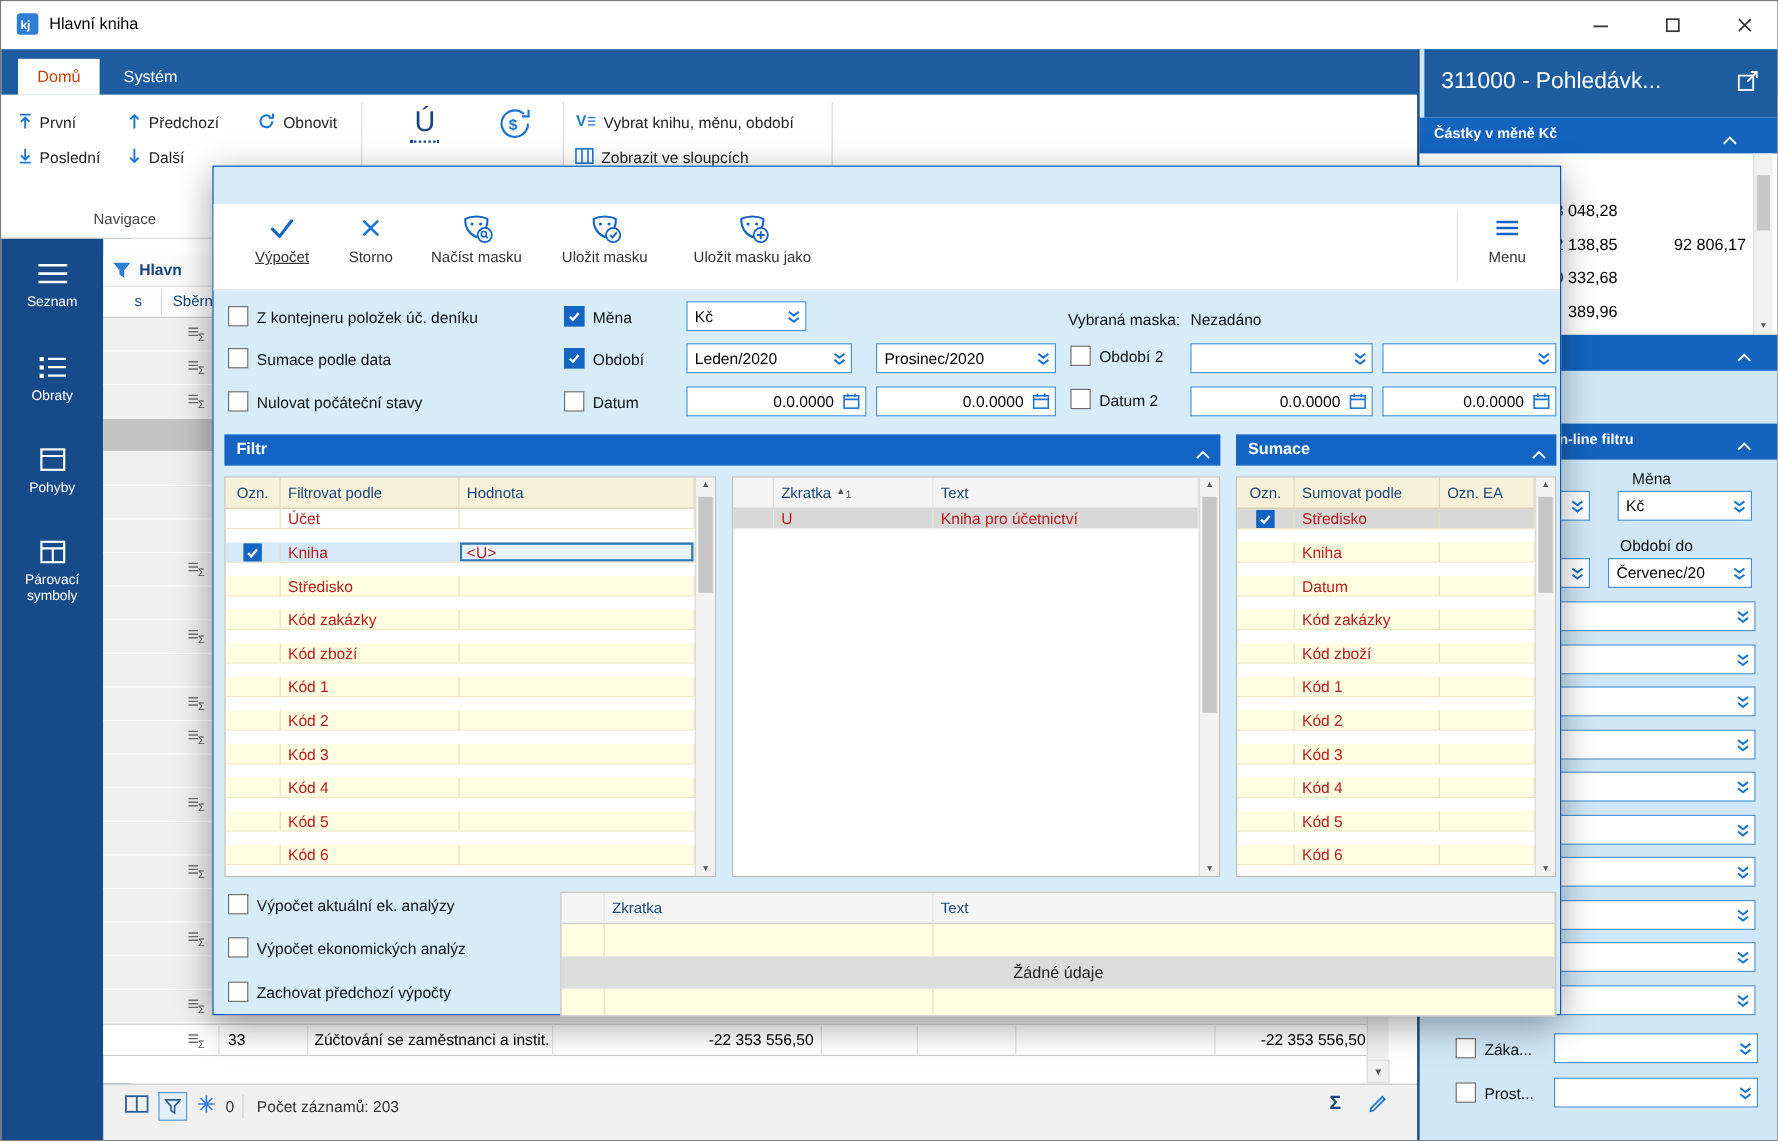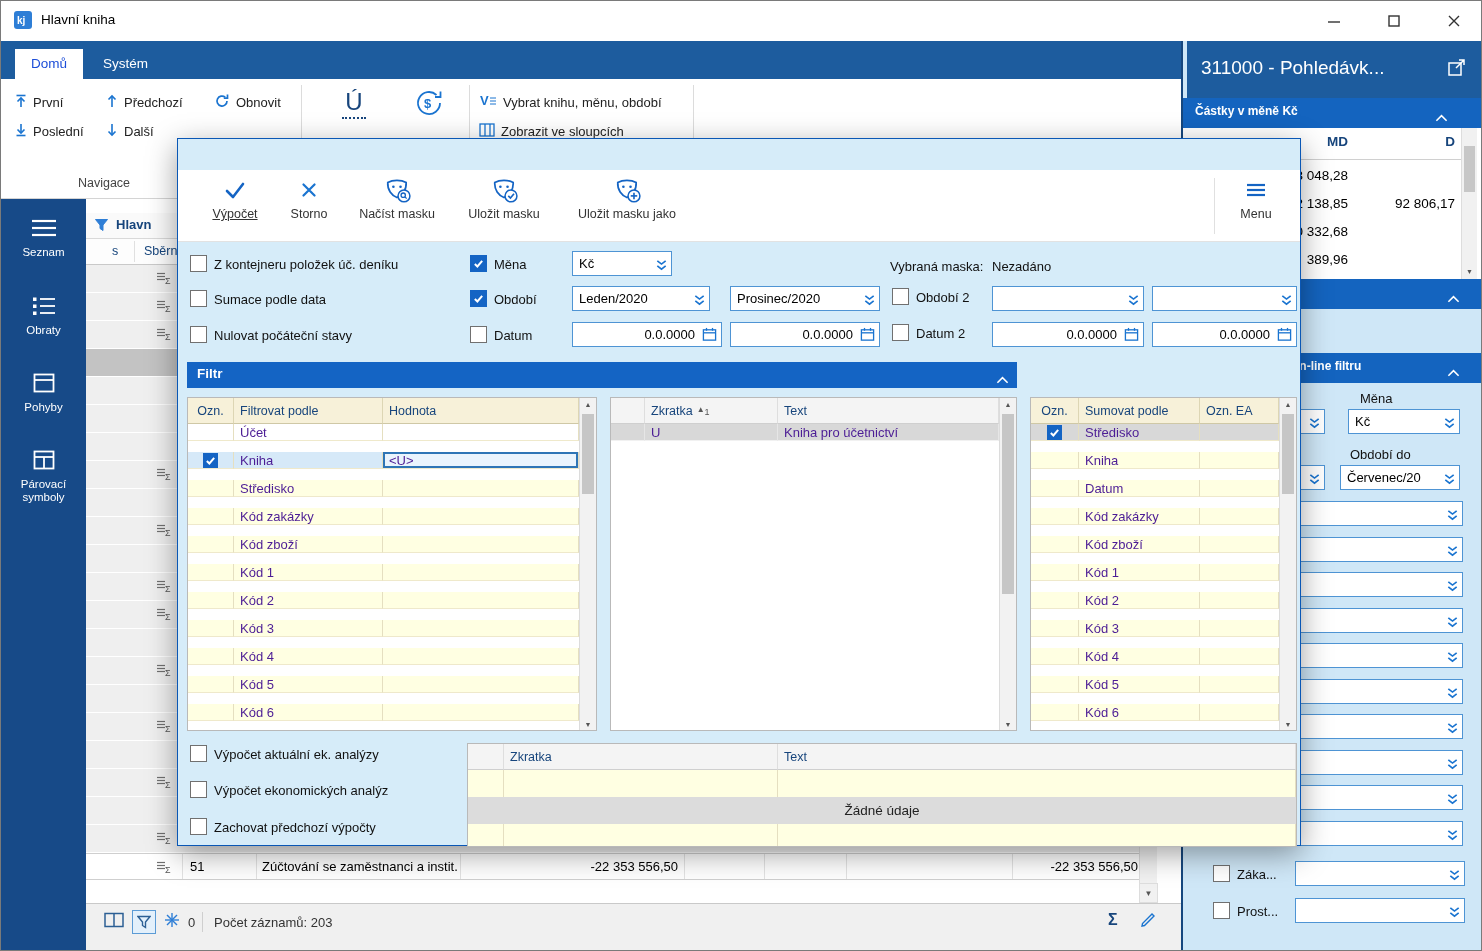--- a/index.html
+++ b/index.html
@@ -11,21 +11,21 @@
 
   
   .titlebar{position:absolute;left:0;top:0;width:1482px;height:40px;background:#fff;}
   .app-ico{position:absolute;left:12px;top:9px;}
   .win-title{position:absolute;left:40px;top:11px;font-size:13.5px;color:#000;}
   .win-btn{position:absolute;top:0;width:46px;height:40px;display:flex;align-items:center;justify-content:center;}
 
   
   .ribbon-strip{position:absolute;left:0;top:40px;width:1482px;height:38px;background:#1d5c9e;}
   .tab{position:absolute;top:8px;height:30px;line-height:30px;padding:0 16px;color:#fff;font-size:13.5px;}
-  .tab-active{background:#fff;color:#1d4ed8;}
+  .tab-active{background:#fff;color:#c2410c;}
   .toolbar{position:absolute;left:0;top:78px;width:1180px;height:90px;background:#fff;}
   .tb-btn{position:absolute;display:flex;align-items:center;gap:6px;font-size:13px;color:#222;height:22px;}
   .tb-sep{position:absolute;top:6px;width:1px;height:78px;background:#dcdcdc;}
   .big-btn{position:absolute;top:8px;height:78px;display:flex;flex-direction:column;align-items:center;}
   .big-u-glyph{font-size:24px;color:#17457c;border-bottom:2px dotted #17457c;line-height:30px;padding:0 3px;}
   .group-row{position:absolute;left:0;top:168px;width:1180px;height:30px;background:#fff;border-bottom:1px solid #d4d4d4;}
   .group-box{position:absolute;left:0;top:0;width:207px;height:30px;border-right:1px solid #d4d4d4;
              text-align:center;line-height:28px;font-size:12.5px;color:#444;}
 
   
@@ -105,21 +105,21 @@
   .sec-hdr span.t{position:absolute;left:10px;top:4px;font-size:13.5px;font-weight:bold;}
   .hdr-chev{position:absolute;right:8px;top:8px;}
   .dtable{position:absolute;background:#fff;border:1px solid #b9b9b9;overflow:hidden;}
   .thead{position:absolute;left:0;top:0;right:17px;height:26px;display:flex;}
   .thead-full{right:0;}
   .hc{display:flex;align-items:center;padding-left:6px;height:100%;font-size:12.5px;color:#17457c;white-space:nowrap;
       background:#f7f1d9;border-right:1px solid #ddd6b4;border-bottom:1px solid #cfc8a6;}
   .hc-gray{background:#f4f4f4;border-right-color:#dedede;border-bottom-color:#cfcfcf;}
   .sort{margin-left:4px;font-size:8px;color:#555;}
   .sort i{font-style:normal;font-size:9px;vertical-align:sub;}
-  .trow{position:absolute;left:0;display:flex;height:17px;font-size:13px;color:#4c1d95;}
+  .trow{position:absolute;left:0;display:flex;height:17px;font-size:13px;color:#b91c1c;}
   .row-yellow{background:#ffffe2;}.row-white{background:#fff;}
   .sel-blue{background:#d6e9f8;}.sel-gray{background:#d8d8d8;}
   .tc{display:flex;align-items:center;padding-left:6px;border-right:1px solid #e5dfc0;border-bottom:1px solid #efe9cb;
       overflow:hidden;white-space:nowrap;height:100%;}
   .tc-gray{border-right-color:#e6e6e6;border-bottom-color:#f1f1f1;}
   .tc-center{justify-content:center;padding-left:0;}
   .focus-cell{background:#eaf4fd;box-shadow:inset 0 0 0 2px #2e75b6;}
   .cb-sm{width:15px;height:15px;border:1px solid #777;background:#fff;display:flex;align-items:center;justify-content:center;}
   .cb-sm.checked{background:#1464c4;border-color:#1464c4;}
   .tscroll{position:absolute;top:0;right:0;bottom:0;width:17px;background:#f2f2f2;border-left:1px solid #dcdcdc;}
@@ -428,21 +428,21 @@
       </div>
     <div class="g-footer">
       <span class="row-ico"><svg width="16" height="14" viewBox="0 0 16 14">
             <g stroke="#707070" stroke-width="1.2">
               <line x1="1" y1="2.5" x2="9" y2="2.5"></line>
               <line x1="1" y1="5.5" x2="9" y2="5.5"></line>
               <line x1="1" y1="8.5" x2="9" y2="8.5"></line>
             </g>
             <text x="9" y="13" font-size="9" fill="#555">Σ</text>
           </svg></span>
-      <span class="abs nw" style="left:104px;top:5px">51</span>
+      <span class="abs nw" style="left:104px;top:5px">33</span>
       <span class="abs nw" style="left:176px;top:5px">Zúčtování se zaměstnanci a instit.</span>
       <span class="abs" style="left:380px;width:212px;text-align:right;top:5px">-22 353 556,50</span>
       <span class="abs" style="left:840px;width:212px;text-align:right;top:5px">-22 353 556,50</span>
       <span class="gf-sep" style="left:96px"></span>
         <span class="gf-sep" style="left:170px"></span>
       <span class="gf-sep" style="left:374px"></span>
         <span class="gf-sep" style="left:598px"></span>
       <span class="gf-sep" style="left:678px"></span>
         <span class="gf-sep" style="left:760px"></span>
       <span class="gf-sep" style="left:926px"></span>
@@ -494,24 +494,20 @@
             <path d="M9 10 L17 2 M12 2 h5 v5" fill="none" stroke="#fff" stroke-width="1.5"></path>
           </svg></span>
     </div>
     <div class="rp-bar" style="top:57px">
       <span class="rp-bar-txt" style="left:12px">Částky v měně Kč</span>
       <span class="rp-chev" style="left:252px"><svg width="13" height="8" viewBox="0 0 14 8">
             <path d="M1.5 7 L7 1.5 L12.5 7" fill="none" stroke="#fff" stroke-width="1.7"></path>
           </svg></span>
     </div>
     <div class="rp-amounts">
-      <div class="amt-hdr">
-        <span class="amt-md">MD</span>
-        <span class="amt-d">D</span>
-      </div>
       <div id="amt-rows">
           <div class="amt-row" style="top: 34px;">
             <span class="amt-md">3 048,28</span>
             <span class="amt-d"></span>
           </div>
           <div class="amt-row" style="top: 62px;">
             <span class="amt-md">2 138,85</span>
             <span class="amt-d">92 806,17</span>
           </div>
           <div class="amt-row" style="top: 90px;">
@@ -842,20 +838,26 @@
             </g>
           </svg></span>
     </div>
 
     <div class="sec-hdr" style="left:9px;top:223px;width:830px">
       <span class="t">Filtr</span>
       <span class="hdr-chev"><svg width="13" height="8" viewBox="0 0 14 8">
             <path d="M1.5 7 L7 1.5 L12.5 7" fill="none" stroke="#fff" stroke-width="1.7"></path>
           </svg></span>
     </div>
+    <div class="sec-hdr" style="left:852px;top:223px;width:267px">
+      <span class="t">Sumace</span>
+      <span class="hdr-chev"><svg width="13" height="8" viewBox="0 0 14 8">
+            <path d="M1.5 7 L7 1.5 L12.5 7" fill="none" stroke="#fff" stroke-width="1.7"></path>
+          </svg></span>
+    </div>
 
     <div class="dtable" id="filtr-rows" style="left:9px;top:258px;width:410px;height:334px">
       <div class="thead">
         <div class="hc tc-center" style="width:46px">Ozn.</div>
         <div class="hc" style="width:149px">Filtrovat podle</div>
         <div class="hc" style="width:196px">Hodnota</div>
       </div>
       <div class="tscroll">
         <span class="sarr">▲</span>
         <span class="tthumb" style="top:16px;height:80px"></span>

